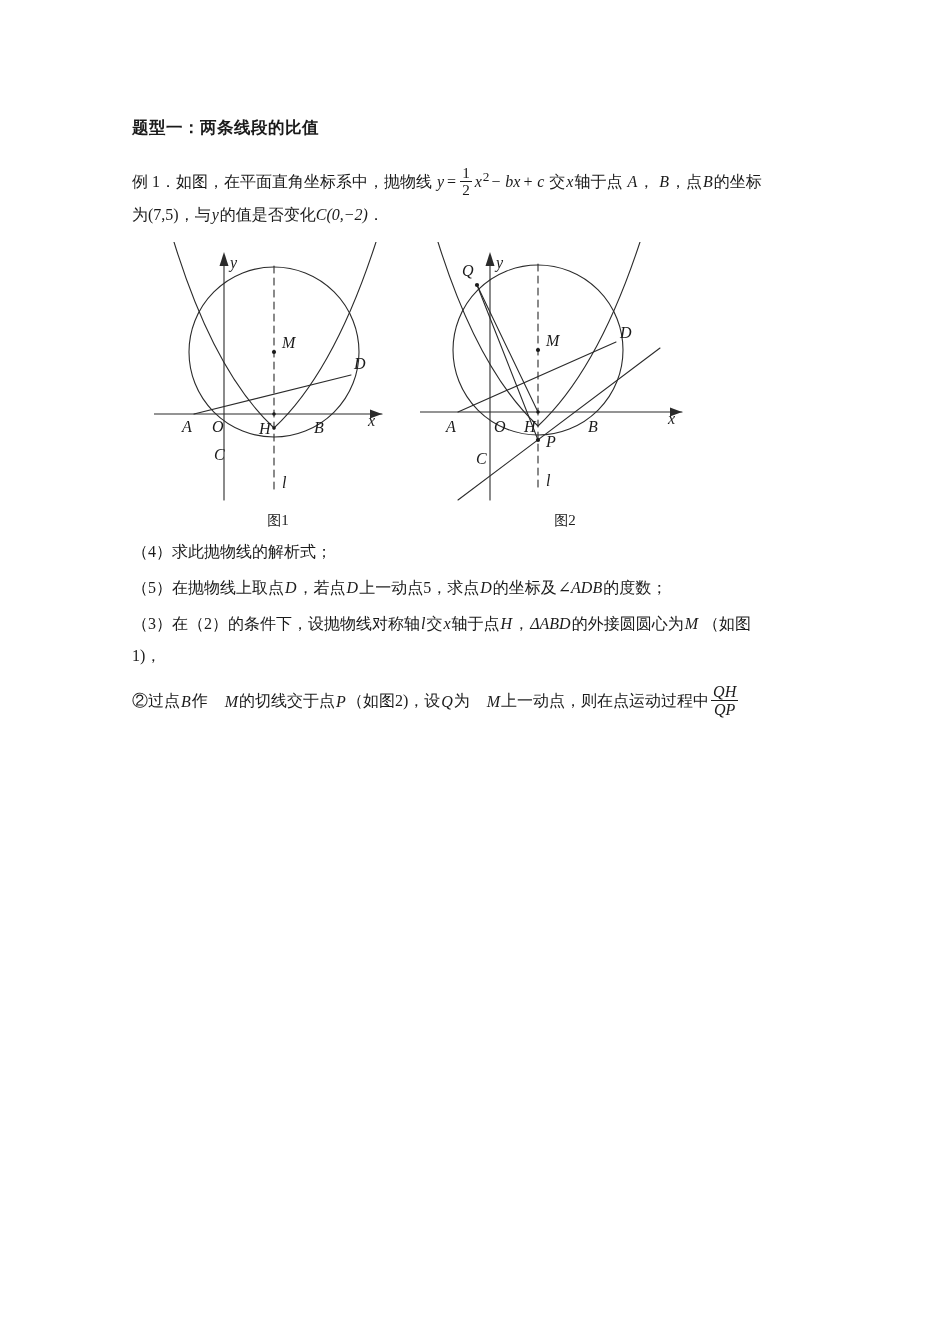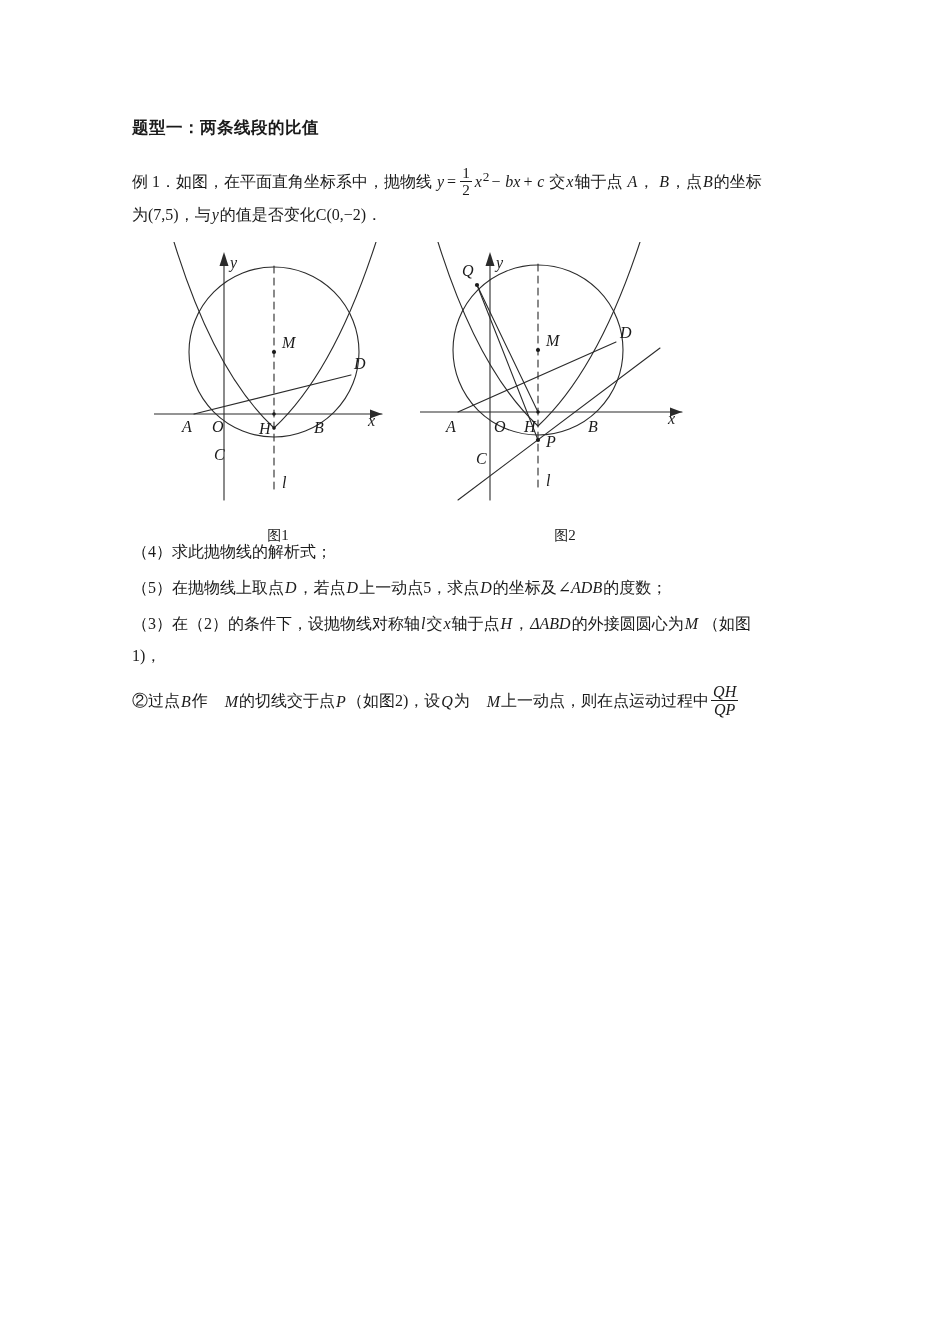--- a/index.html
+++ b/index.html
@@ -80,21 +80,21 @@
     height: 292px;
     margin: 6px 0 2px 0;
   }
   .figbox { position: absolute; top: 0; }
   .figbox.f1 { left: 22px; }
   .figbox.f2 { left: 288px; }
   .figcap {
     text-align: center;
     font-size: 15px;
     font-family: "Liberation Serif", "DejaVu Serif", serif;
-    margin-top: 17px;
+    margin-top: 2px;
   }
   .figcap .cn { font-family: "DejaVu Sans", sans-serif; font-size: 14px; }
   svg { display: block; }
   svg text {
     font-family: "Liberation Serif", "DejaVu Serif", serif;
     font-style: italic;
     font-size: 16px;
     fill: #1a1a1a;
   }
 </style>
@@ -108,21 +108,21 @@
 
     <div class="para tight">
       <span class="mn">例 1．</span><span>如图，在平面直角坐标系中，抛物线</span>
       <span class="mi">y</span><span class="mop">=</span><span class="frac"><span class="num mn">1</span><span class="den mn">2</span></span><span class="mi">x</span><sup class="mn">2</sup><span class="mi">− bx</span><span class="mi">+ c</span>
       <span>交</span><span class="mi">x</span><span>轴于点</span>
       <span class="mi">A</span><span>，</span>
       <span class="mi">B</span><span>，点</span><span class="mi">B</span><span>的坐标</span>
     </div>
 
     <div class="para q">
-      <span>为</span><span class="mn">(7,5)</span><span>，与</span><span class="mi">y</span><span>的值是否变化</span><span class="mn" style="">C(0,−2)</span><span>．</span>
+      <span>为</span><span class="mn">(7,5)</span><span>，与</span><span class="mi">y</span><span>的值是否变化</span><span class="mn" style="font-style:italic">C(0,−2)</span><span>．</span>
     </div>
 
     <div class="figures">
 
       <div class="figbox f1">
         <svg width="248" height="268" viewBox="0 0 248 268">
           <g fill="none" stroke="#2b2b2b" stroke-width="1.1" stroke-linecap="round">
 
             <circle cx="120" cy="110" r="85"></circle>
 

